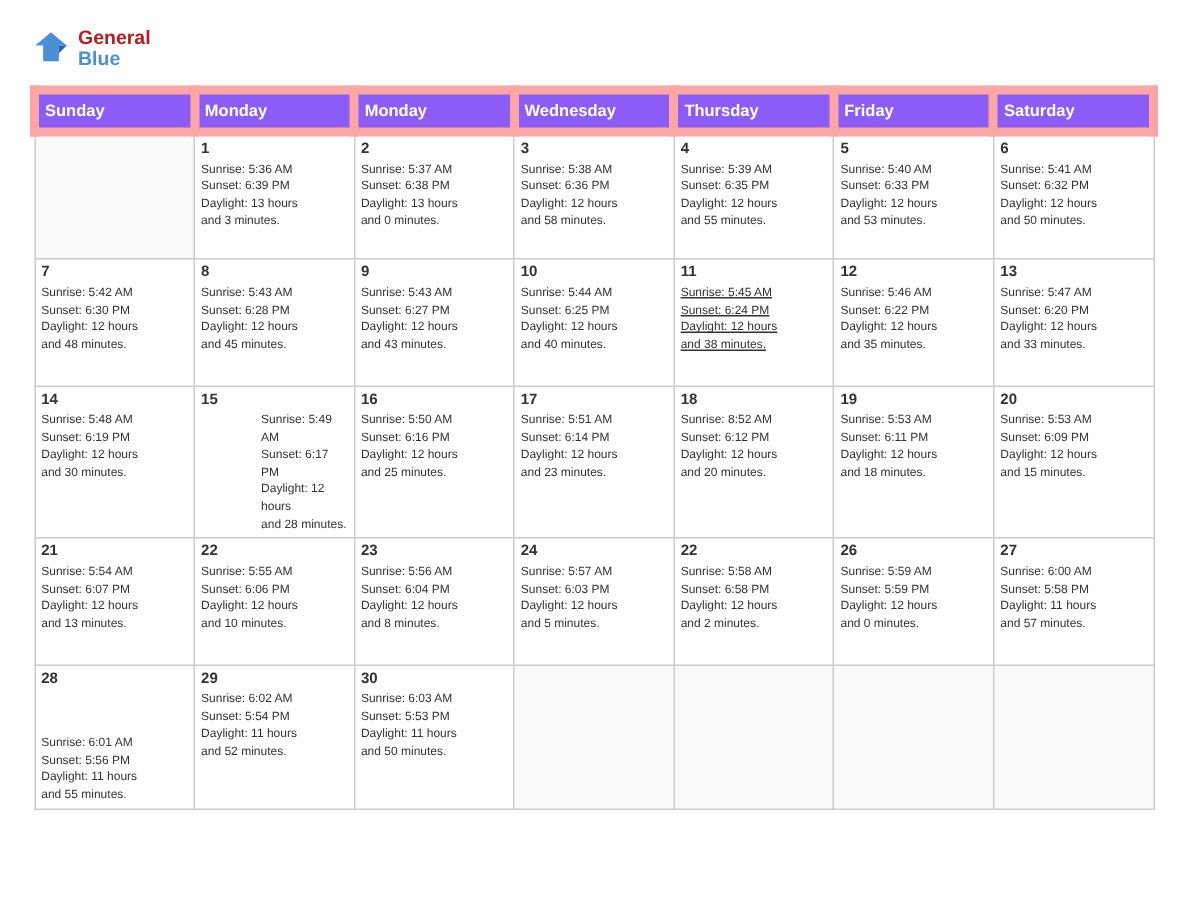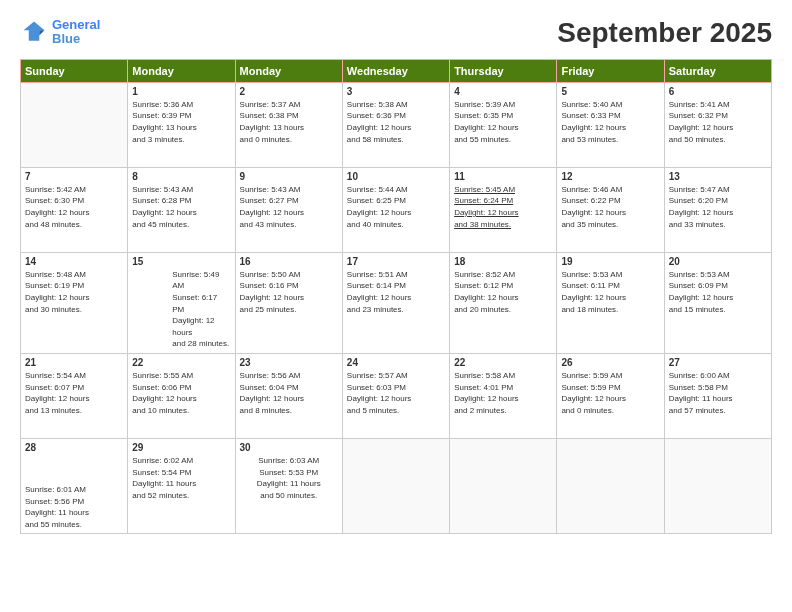--- a/index.html
+++ b/index.html
@@ -28,21 +28,21 @@
       align-items: center;
       gap: 4px;
     }
     .logo-text {
       display: flex;
       flex-direction: column;
       font-size: 13px;
       font-weight: bold;
       line-height: 1.1;
     }
-    .logo-text span:first-child { color: #3b82f6; }
+    .logo-text span:first-child { color: #b91c1c; }
     .logo-text span:last-child { color: #4a90d9; }
     .logo-icon {
       width: 28px;
       height: 28px;
     }
     .title-block {
       text-align: right;
     }
     .title-block h1 {
       font-size: 28px;
@@ -54,27 +54,27 @@
       font-size: 15px;
       font-weight: normal;
       color: #555;
     }
     table {
       width: 100%;
       border-collapse: collapse;
       table-layout: fixed;
     }
     th {
-      background-color: #4d7c0f;
+      background-color: #8b5cf6;
       color: #fff;
       font-size: 11px;
       font-weight: bold;
       padding: 5px 4px;
       text-align: left;
-      border: 1px solid #fca5a5;
+      border: 6px solid #fca5a5;
     }
     td {
       vertical-align: top;
       border: 1px solid #ccc;
       padding: 3px 4px;
       font-size: 8.5px;
       color: #333;
       height: 85px;
     }
     td.empty {
@@ -104,21 +104,20 @@
       <svg class="logo-icon" viewBox="0 0 32 32">
         <polygon points="16,4 28,14 22,14 22,26 10,26 10,14 4,14" fill="#4a90d9"></polygon>
         <polygon points="22,14 28,14 22,20" fill="#2a60a9"></polygon>
       </svg>
       <div class="logo-text">
         <span>General</span>
         <span>Blue</span>
       </div>
     </div>
     <div class="title-block">
-      <h1>September 2025</h1>
     </div>
   </div>
 
   <table>
     <thead>
       <tr>
       <th>Sunday</th>
           <th>Monday</th>
           <th>Monday</th>
           <th>Wednesday</th>
@@ -300,21 +299,21 @@
           <td>
             <span class="day-num">24</span>
             <div class="day-info" style="white-space: pre-line;">Sunrise: 5:57 AM
 Sunset: 6:03 PM
 Daylight: 12 hours
 and 5 minutes.</div>
           </td>
           <td>
             <span class="day-num">22</span>
             <div class="day-info" style="white-space: pre-line;">Sunrise: 5:58 AM
-Sunset: 4:01 PM
+Sunset: 6:58 PM
 Daylight: 12 hours
 and 2 minutes.</div>
           </td>
           <td>
             <span class="day-num">26</span>
             <div class="day-info" style="white-space: pre-line;">Sunrise: 5:59 AM
 Sunset: 5:59 PM
 Daylight: 12 hours
 and 0 minutes.</div>
           </td>
@@ -336,21 +335,21 @@
           </td>
           <td>
             <span class="day-num">29</span>
             <div class="day-info" style="white-space: pre-line;">Sunrise: 6:02 AM
 Sunset: 5:54 PM
 Daylight: 11 hours
 and 52 minutes.</div>
           </td>
           <td>
             <span class="day-num">30</span>
-            <div class="day-info" style="white-space: pre-line; text-align: center;">Sunrise: 6:03 AM
+            <div class="day-info" style="white-space: pre-line;">Sunrise: 6:03 AM
 Sunset: 5:53 PM
 Daylight: 11 hours
 and 50 minutes.</div>
           </td>
           <td class="empty"></td>
           <td class="empty"></td>
           <td class="empty"></td>
           <td class="empty"></td>
         </tr>
       </tbody>

